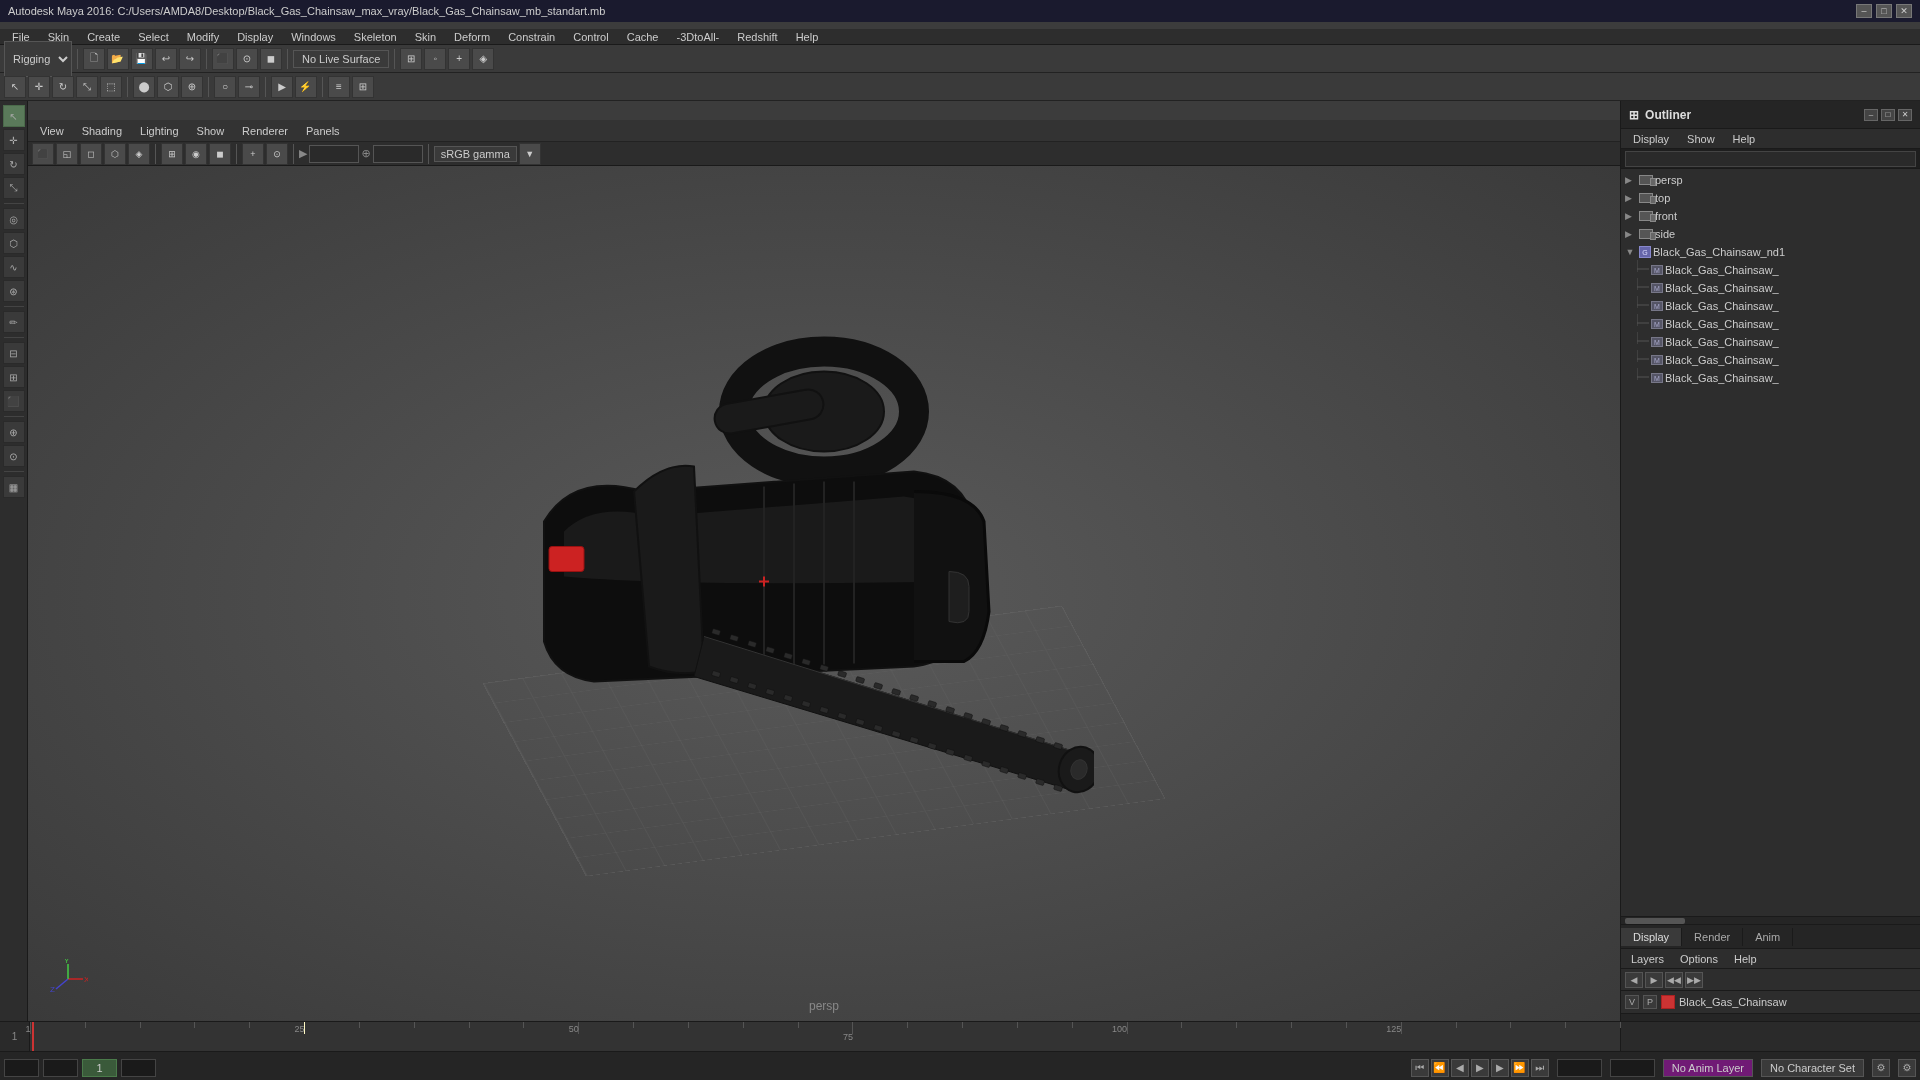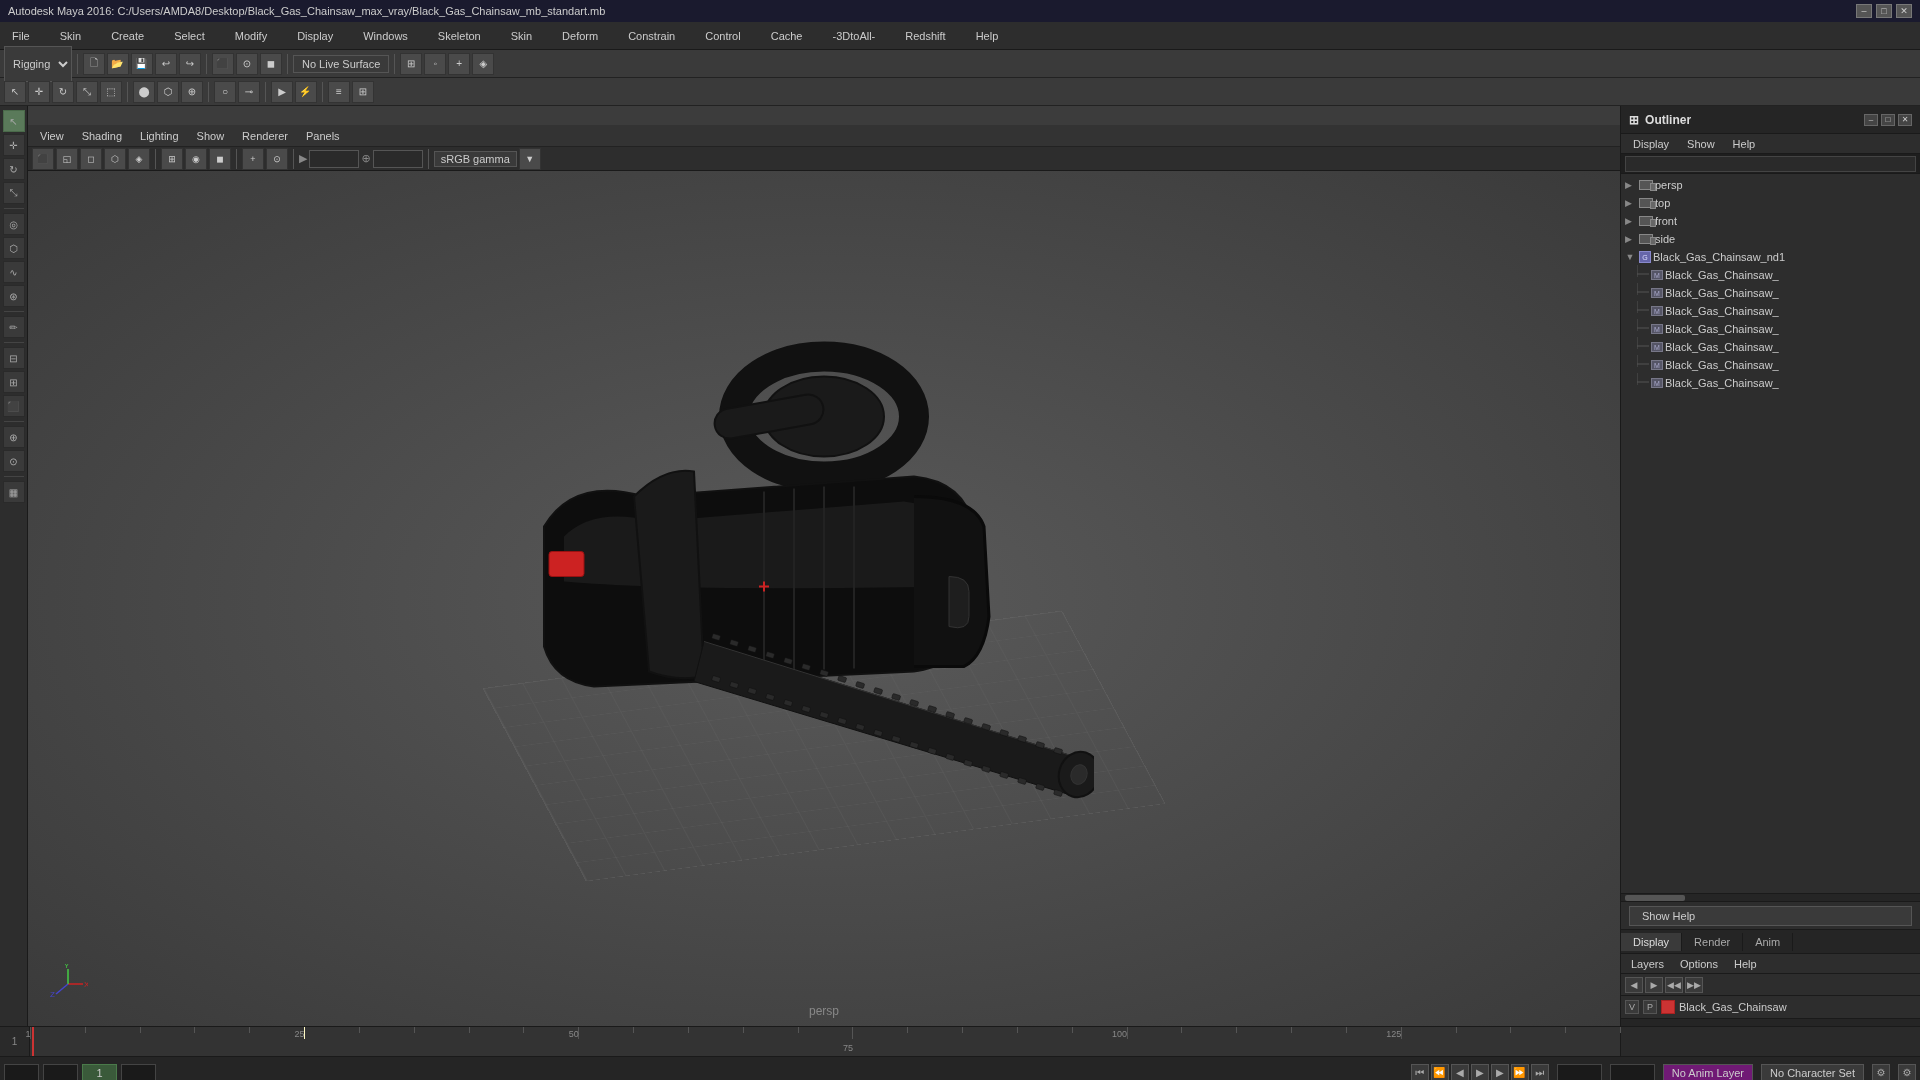--- a/index.html
+++ b/index.html
@@ -14,27 +14,28 @@
       justify-content: space-between;
       padding: 0 8px;
       color: #ccc;
       font-size: 11px;
     }
     #title-bar .win-controls { display: flex; gap: 4px; }
     #title-bar .win-btn { width: 16px; height: 14px; background: #555; border: 1px solid #777; display: flex; align-items: center; justify-content: center; font-size: 9px; cursor: pointer; color: #ccc; }
 
     
     #menu-bar {
-      height: 28px;
+      height: 16px;
       background: #2d2d2d;
       display: flex;
       align-items: center;
       padding: 0 4px;
-      gap: 14px;
+      gap: 2px;
       border-bottom: 1px solid #1a1a1a;
+      margin-top: 7px;
     }
     .menu-item {
       padding: 2px 8px;
       cursor: pointer;
       color: #ccc;
       font-size: 11px;
     }
 
     
     .toolbar-row {
@@ -910,23 +911,20 @@
         </span>
         <div class="mesh-icon">M</div>
         <span class="item-label">Black_Gas_Chainsaw_</span>
       </div>
     </div>
 
     <div id="outliner-scroll-h">
       <div class="h-scroll-bar"></div>
     </div>
 
-    <div id="show-help-area">
-      <div style="background:#3a3a3a; border:1px solid #555; padding:3px 12px; color:#ccc; font-size:11px; cursor:pointer; width:100%;">Show Help</div>
-    </div>
 
     <div id="layer-panel">
       <div id="layer-tabs">
         <div class="layer-tab active">Display</div>
         <div class="layer-tab">Render</div>
         <div class="layer-tab">Anim</div>
       </div>
       <div id="layer-options">
         <span class="layer-opt">Layers</span>
         <span class="layer-opt">Options</span>
@@ -969,21 +967,21 @@
       <div class="tl-tick" style="left: 27.5862%; height: 6px; background: rgb(85, 85, 85); position: absolute; top: 0px; width: 1px;"></div>
       <div class="tl-tick" style="left: 31.0345%; height: 6px; background: rgb(85, 85, 85); position: absolute; top: 0px; width: 1px;"></div>
       <div class="tl-tick tl-tick-major" style="left: 34.4828%; height: 12px; background: rgb(85, 85, 85); position: absolute; top: 0px; width: 1px;">
         <div style="font-size: 9px; color: rgb(136, 136, 136); margin-top: 2px; transform: translateX(-50%); white-space: nowrap;">50</div>
       </div>
       <div class="tl-tick" style="left: 37.931%; height: 6px; background: rgb(85, 85, 85); position: absolute; top: 0px; width: 1px;"></div>
       <div class="tl-tick" style="left: 41.3793%; height: 6px; background: rgb(85, 85, 85); position: absolute; top: 0px; width: 1px;"></div>
       <div class="tl-tick" style="left: 44.8276%; height: 6px; background: rgb(85, 85, 85); position: absolute; top: 0px; width: 1px;"></div>
       <div class="tl-tick" style="left: 48.2759%; height: 6px; background: rgb(85, 85, 85); position: absolute; top: 0px; width: 1px;"></div>
       <div class="tl-tick tl-tick-major" style="left: 51.7241%; height: 12px; background: rgb(85, 85, 85); position: absolute; top: 0px; width: 1px;">
-        <div style="font-size: 9px; color: rgb(136, 136, 136); margin-top: 16px; transform: translateX(-50%); white-space: nowrap;">75</div>
+        <div style="font-size: 9px; color: rgb(136, 136, 136); margin-top: 10px; transform: translateX(-50%); white-space: nowrap;">75</div>
       </div>
       <div class="tl-tick" style="left: 55.1724%; height: 6px; background: rgb(85, 85, 85); position: absolute; top: 0px; width: 1px;"></div>
       <div class="tl-tick" style="left: 58.6207%; height: 6px; background: rgb(85, 85, 85); position: absolute; top: 0px; width: 1px;"></div>
       <div class="tl-tick" style="left: 62.069%; height: 6px; background: rgb(85, 85, 85); position: absolute; top: 0px; width: 1px;"></div>
       <div class="tl-tick" style="left: 65.5172%; height: 6px; background: rgb(85, 85, 85); position: absolute; top: 0px; width: 1px;"></div>
       <div class="tl-tick tl-tick-major" style="left: 68.9655%; height: 12px; background: rgb(85, 85, 85); position: absolute; top: 0px; width: 1px;">
         <div style="font-size: 9px; color: rgb(136, 136, 136); margin-top: 2px; transform: translateX(-50%); white-space: nowrap;">100</div>
       </div>
       <div class="tl-tick" style="left: 72.4138%; height: 6px; background: rgb(85, 85, 85); position: absolute; top: 0px; width: 1px;"></div>
       <div class="tl-tick" style="left: 75.8621%; height: 6px; background: rgb(85, 85, 85); position: absolute; top: 0px; width: 1px;"></div>

